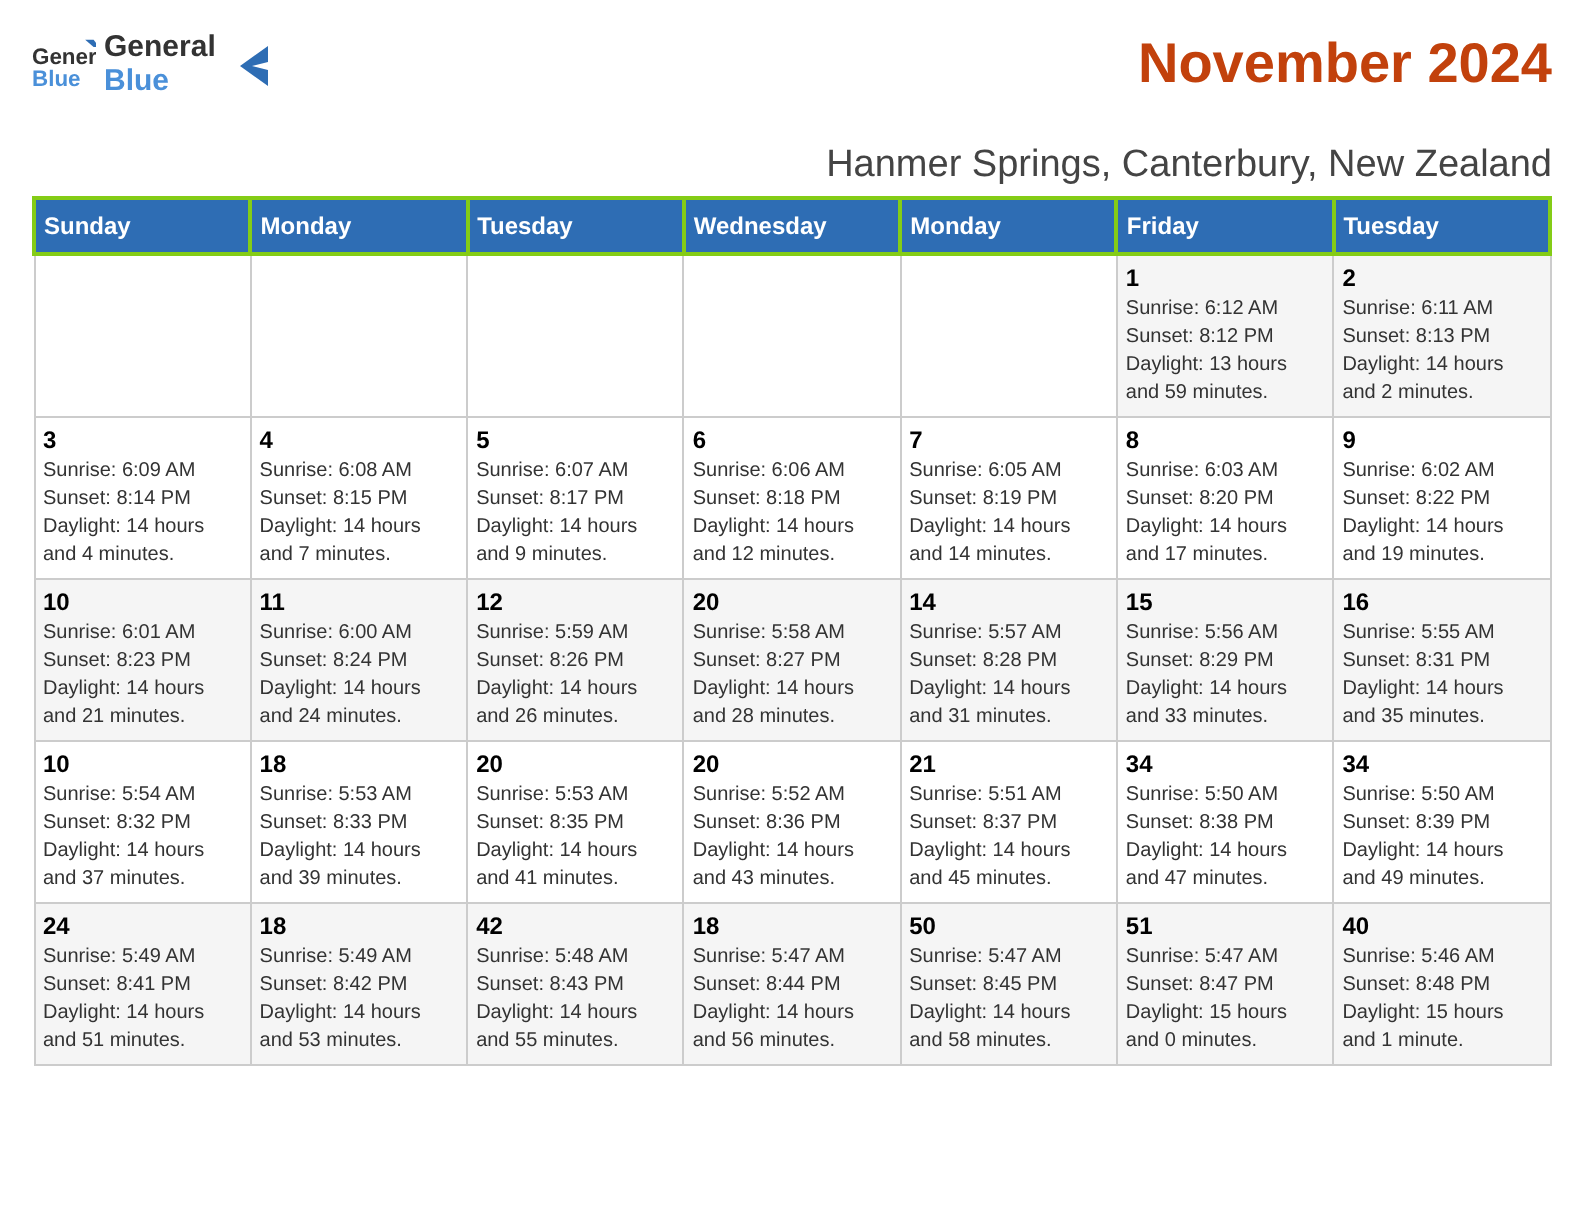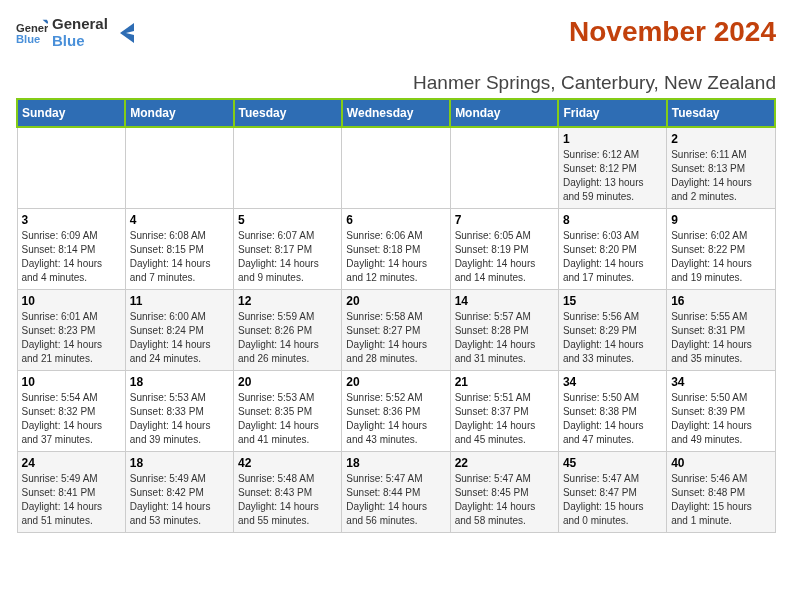--- a/index.html
+++ b/index.html
@@ -233,25 +233,25 @@
         </td>
         <td>
           <span class="day-number">42</span>
           <div class="day-info">Sunrise: 5:48 AM<br>Sunset: 8:43 PM<br>Daylight: 14 hours and 55 minutes.</div>
         </td>
         <td>
           <span class="day-number">18</span>
           <div class="day-info">Sunrise: 5:47 AM<br>Sunset: 8:44 PM<br>Daylight: 14 hours and 56 minutes.</div>
         </td>
         <td>
-          <span class="day-number">22</span>
+          <span class="day-number">50</span>
           <div class="day-info">Sunrise: 5:47 AM<br>Sunset: 8:45 PM<br>Daylight: 14 hours and 58 minutes.</div>
         </td>
         <td>
-          <span class="day-number">45</span>
+          <span class="day-number">51</span>
           <div class="day-info">Sunrise: 5:47 AM<br>Sunset: 8:47 PM<br>Daylight: 15 hours and 0 minutes.</div>
         </td>
         <td>
           <span class="day-number">40</span>
           <div class="day-info">Sunrise: 5:46 AM<br>Sunset: 8:48 PM<br>Daylight: 15 hours and 1 minute.</div>
         </td>
       </tr>
     </tbody>
 </table>
 

